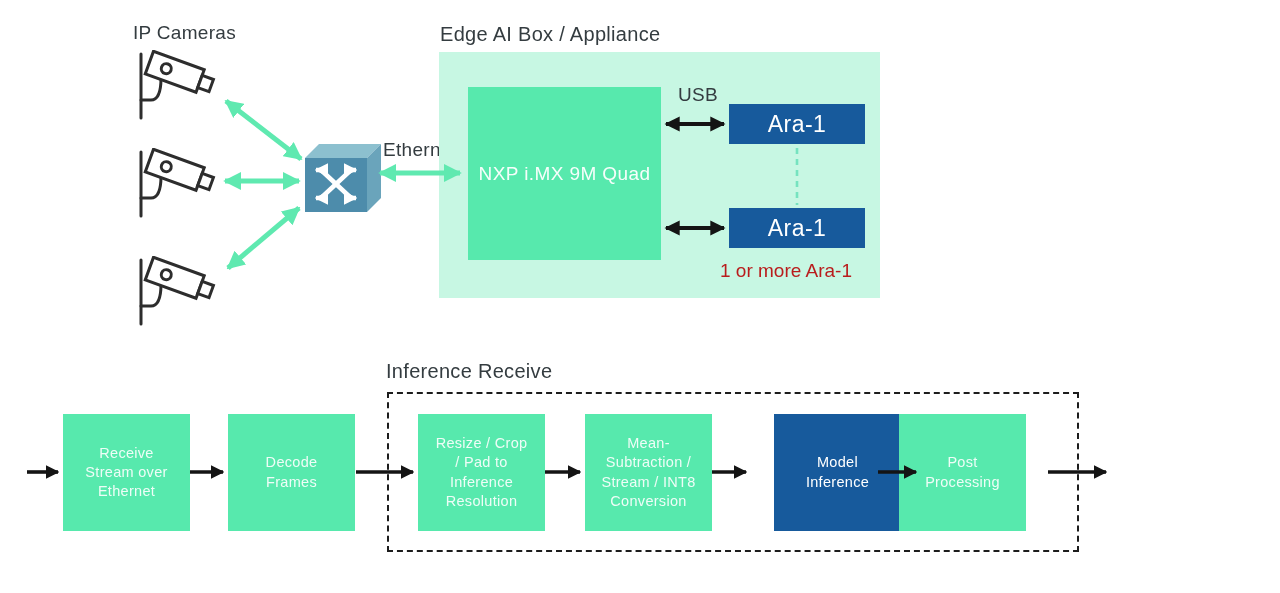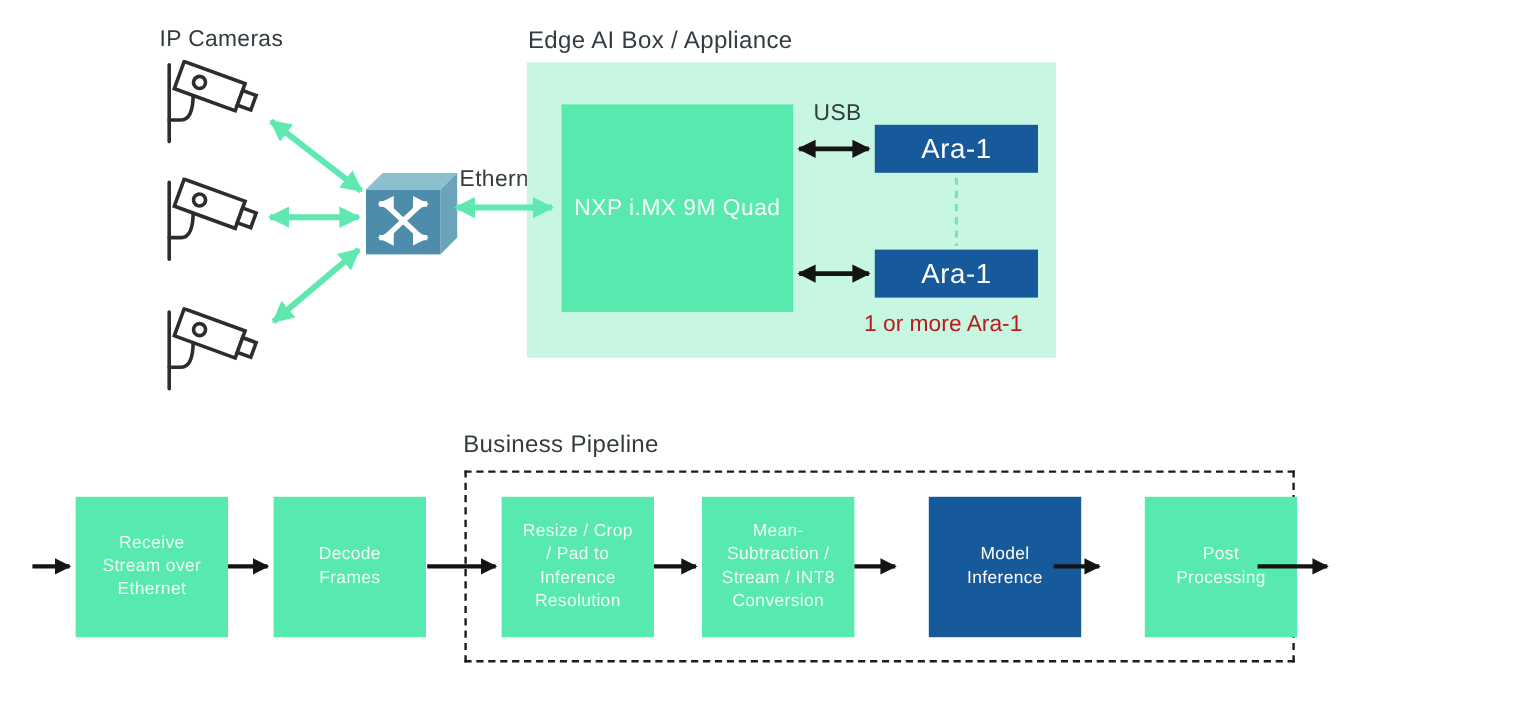--- a/index.html
+++ b/index.html
@@ -99,21 +99,21 @@
 
   <div class="abs ara-box ara-top">
     <span>Ara-1</span>
   </div>
   <div class="abs ara-box ara-bottom">
     <span>Ara-1</span>
   </div>
 
   <div class="abs note">1 or more Ara-1</div>
 
-  <div class="abs lbl" style="left:386px;top:360px;font-size:20px;">Business Pipeline</div>
+  <div class="abs lbl" style="left:386px;top:360px;font-size:20px;">Inference Receive</div>
   <div class="abs dashed-rect"></div>
 
   <div class="abs stage" style="left:228px;">
     <span>Decode
 Frames</span>
     </div>
   <div class="abs stage" style="left:63px;">
     <span>Receive
 Stream over
 Ethernet</span>
@@ -127,21 +127,21 @@
   <div class="abs stage" style="left:585px;">
     <span>Mean-
 Subtraction /
 Stream / INT8
 Conversion</span>
     </div>
   <div class="abs stage blue" style="left:747px;margin-left:27px;">
     <span>Model
 Inference</span>
     </div>
-  <div class="abs stage" style="left:954px;">
+  <div class="abs stage" style="left:899px;">
     <span>Post
 Processing</span>
     </div>
 
   <svg class="overlay" width="1280" height="593" viewBox="0 0 1280 593">
     <defs>
       <marker id="mG" viewBox="0 0 10 10" refX="9" refY="5" markerWidth="3.6" markerHeight="3.6" orient="auto-start-reverse">
         <path d="M0,0 L10,5 L0,10 z" fill="#5fe9b0"></path>
       </marker>
       <marker id="mB" viewBox="0 0 10 10" refX="9" refY="5" markerWidth="3.8" markerHeight="3.8" orient="auto-start-reverse">

